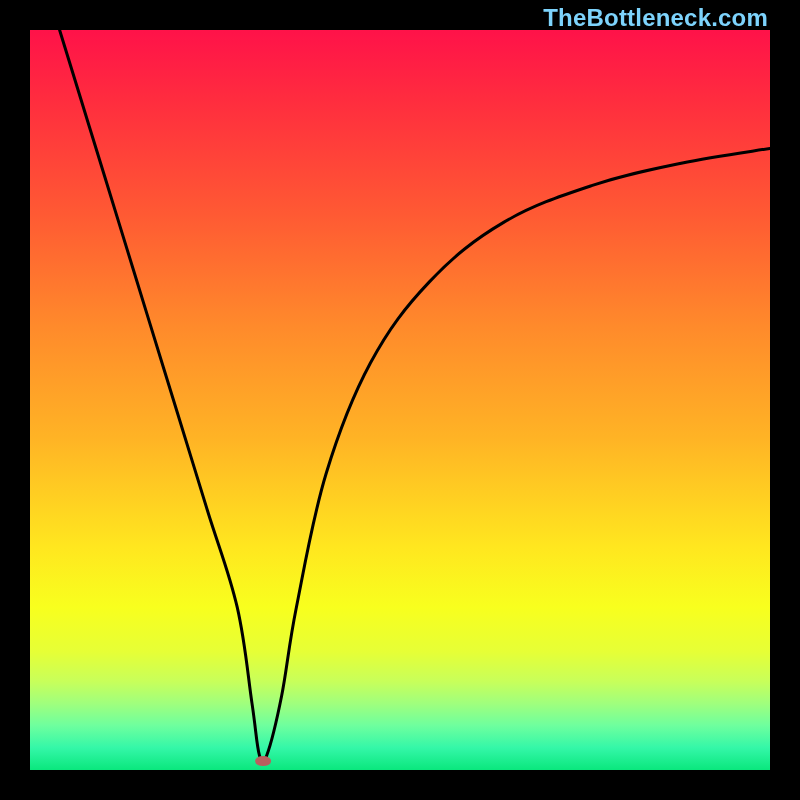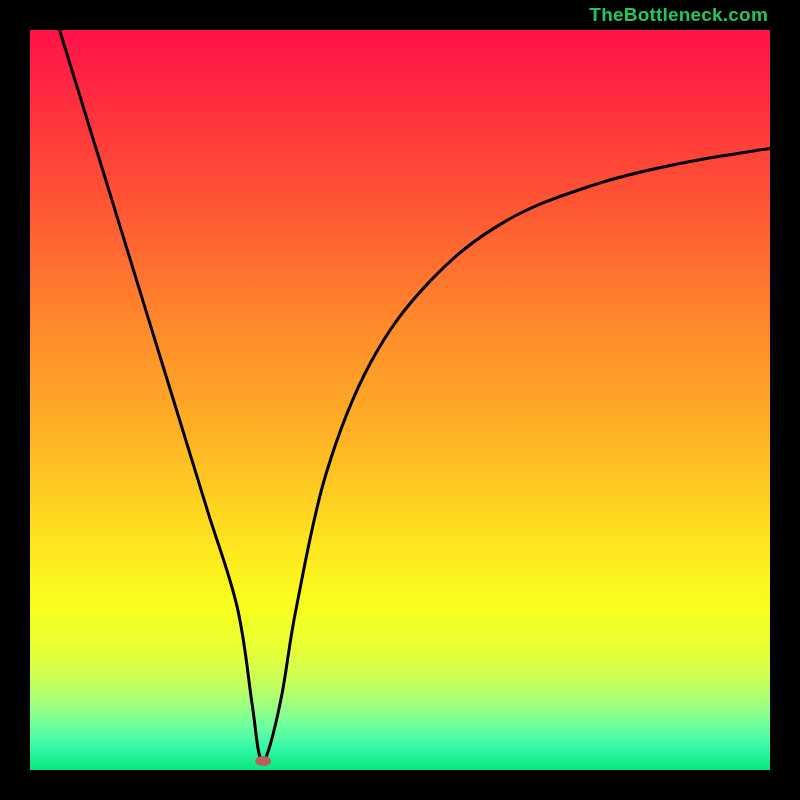--- a/index.html
+++ b/index.html
@@ -37,22 +37,22 @@
       #a0ff7d 91%,
       #6eff9e 94%,
       #34f7a8 97%,
       #0ae77d 100%
     );
   }
   .watermark {
     position: absolute;
     top: 4px;
     right: 32px;
-    color: #22c55e;
-    font-size: 19px;
+    color: #7dd3fc;
+    font-size: 24px;
     font-weight: 600;
     letter-spacing: 0.2px;
     user-select: none;
     text-align: center;
   }
   svg.curve {
     position: absolute;
     left: 0;
     top: 0;
     width: 740px;

